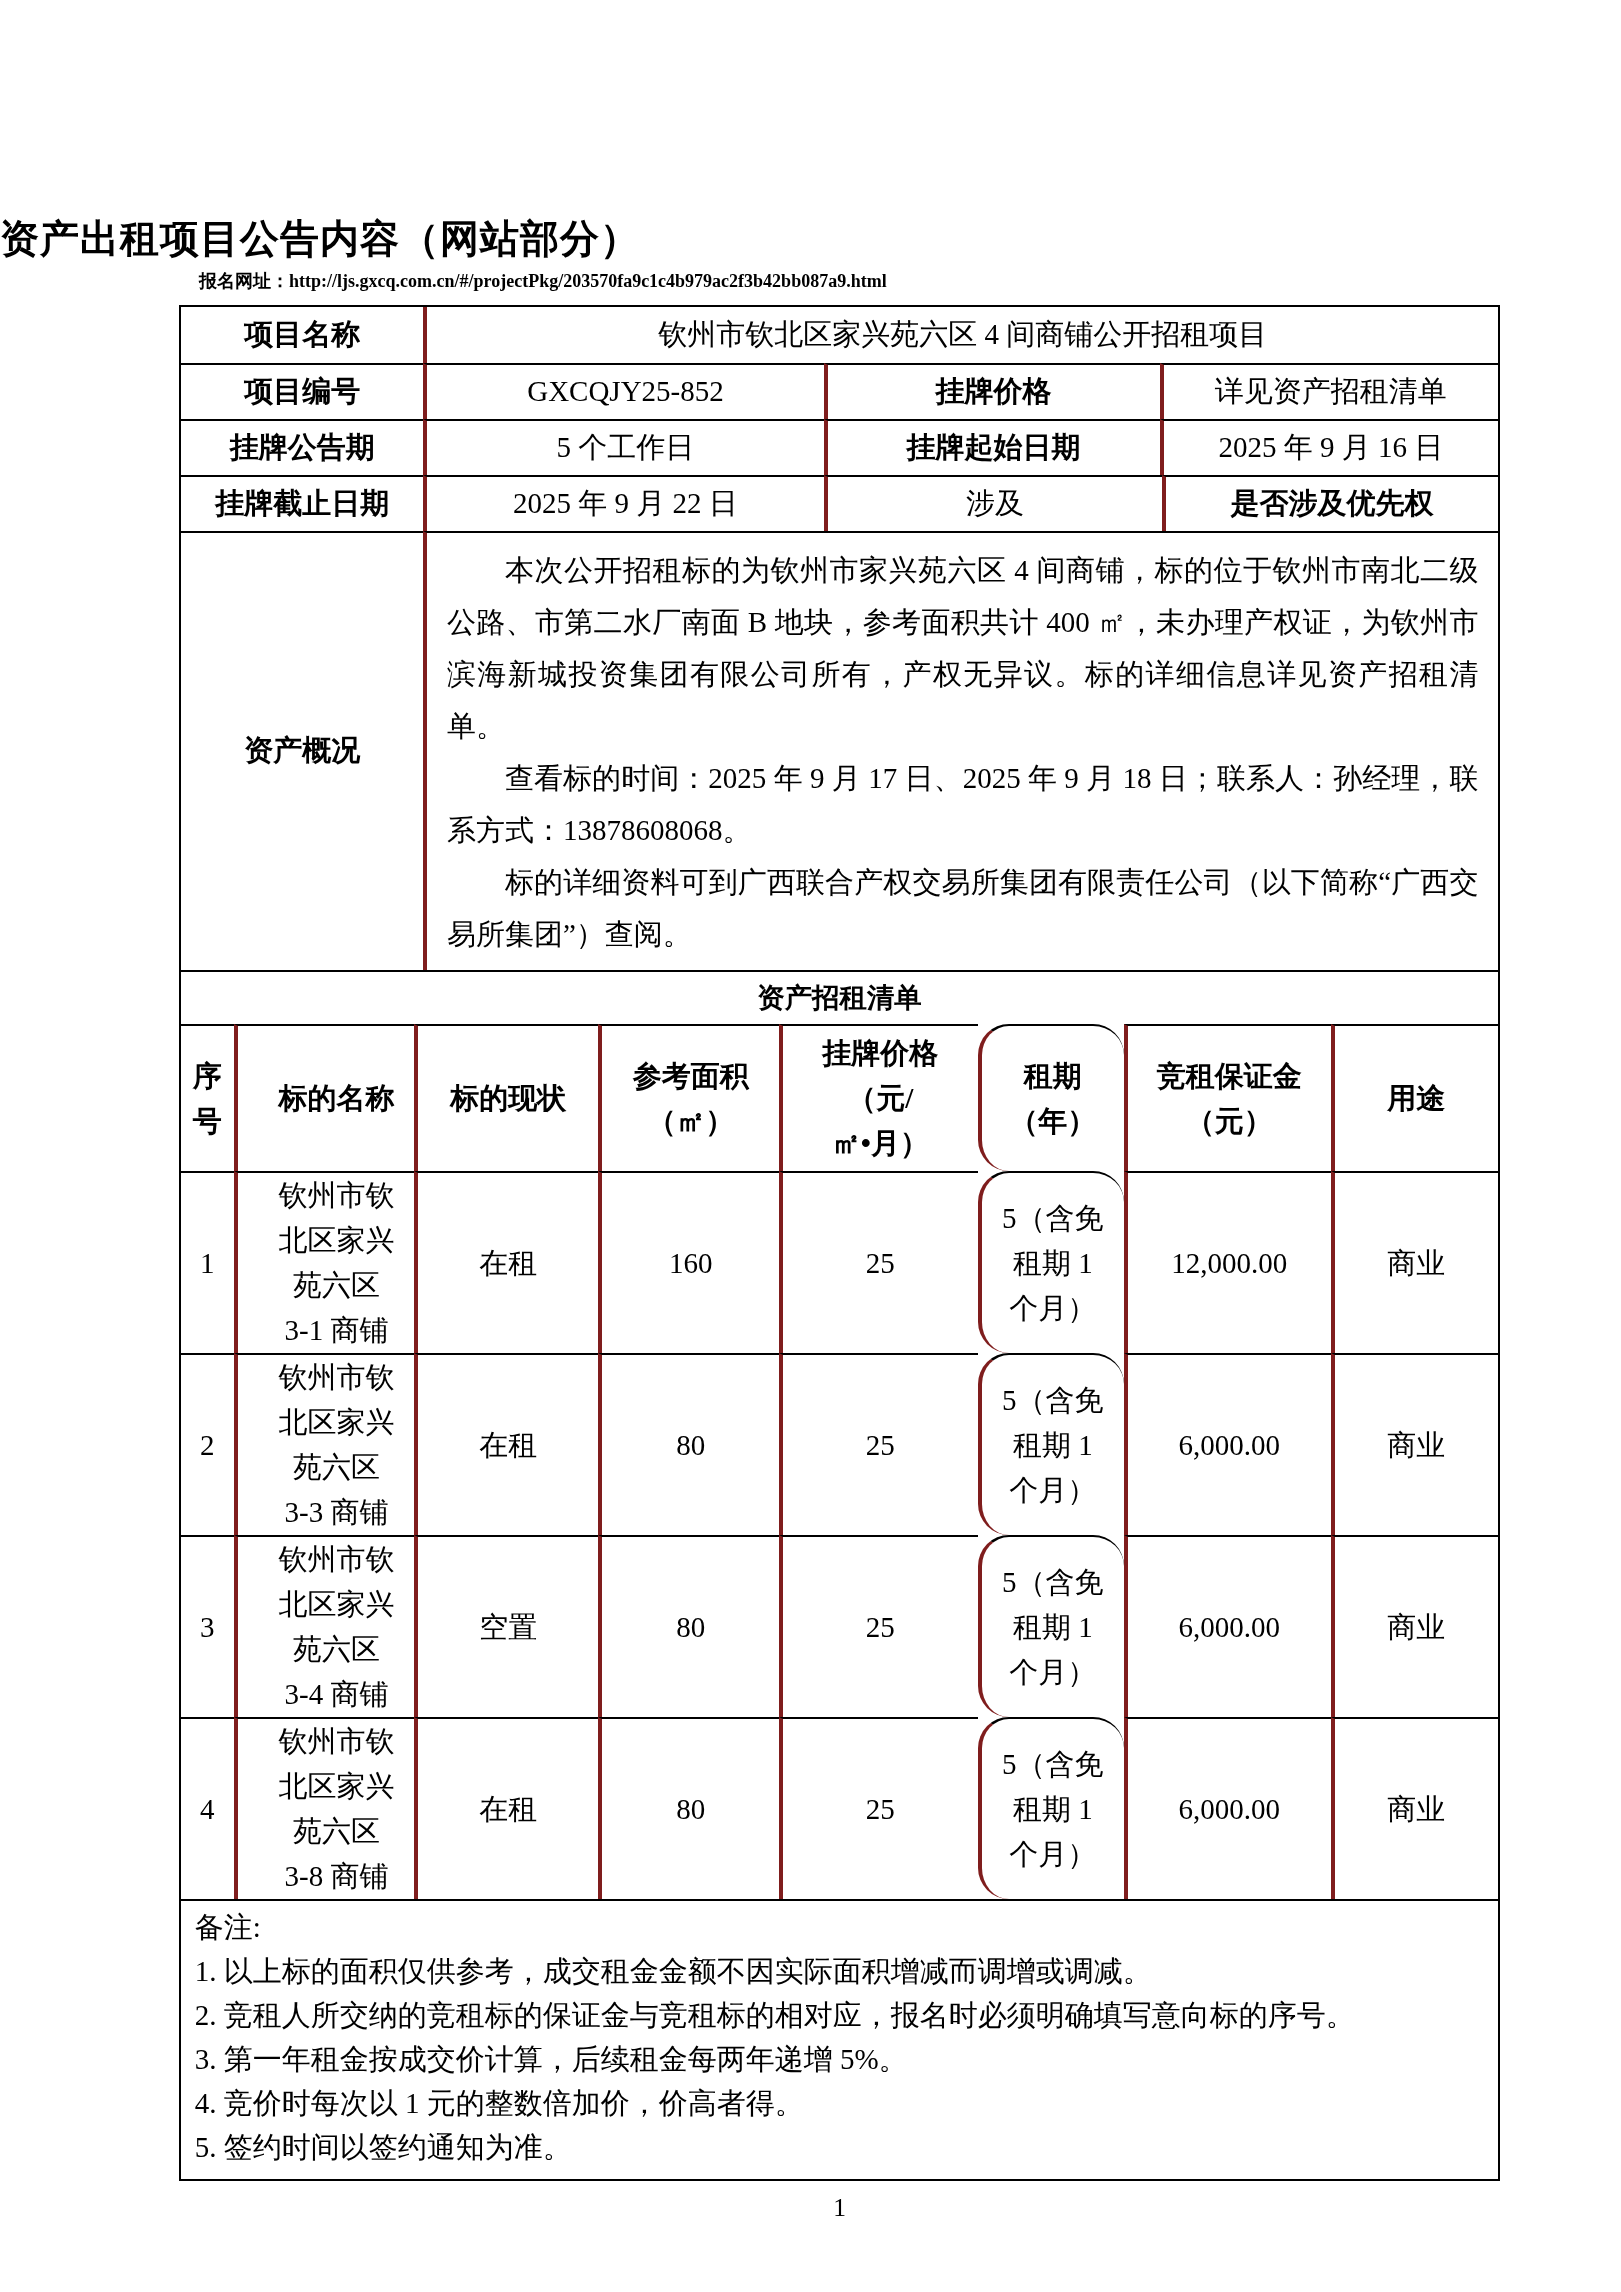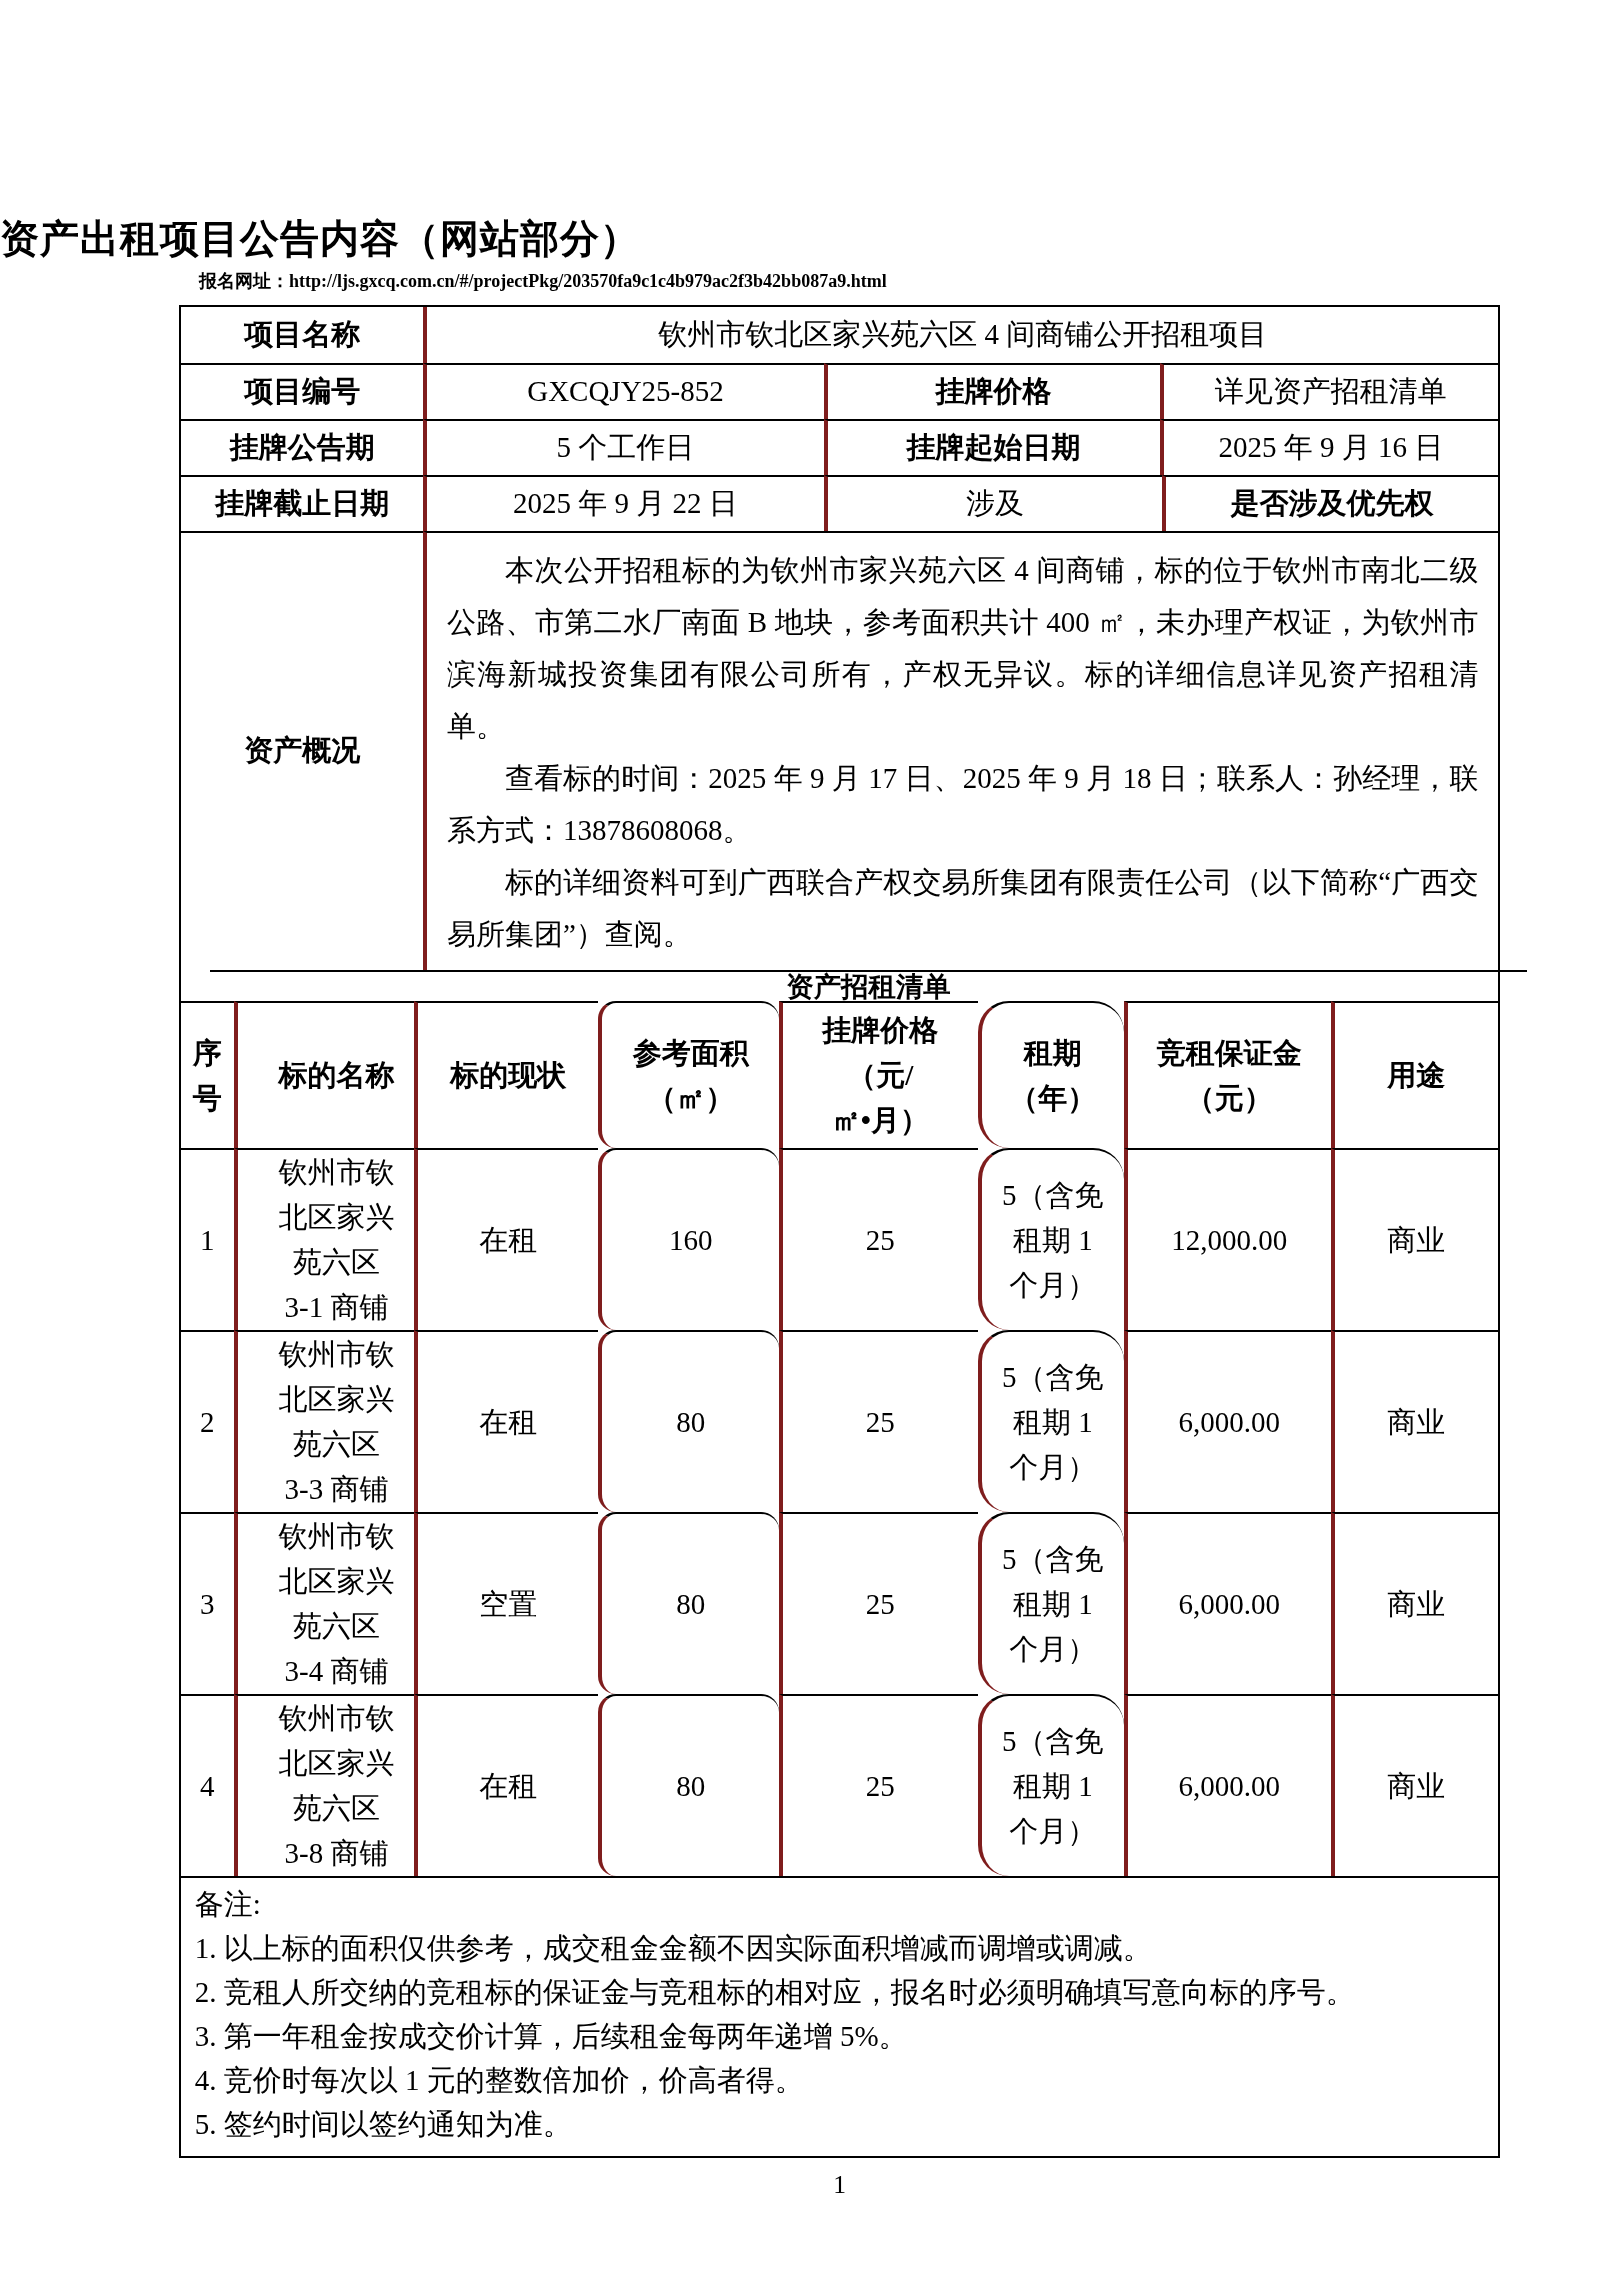--- a/index.html
+++ b/index.html
@@ -66,28 +66,28 @@
     text-align: justify;
     padding: 11.8px 19.6px 9.8px 19.6px;
   }
   .overview-text p {
     text-indent: 2em;
     line-height: 52px;
     text-align: justify;
   }
 
   
-  .section-row { height: 31px; margin-left: 29px; }
+  .section-row { height: 54px; }
   .section-row .cell { font-weight: bold; font-size: 27.4px; padding: 0; }
 
   
   .c1 { width: 4.0%; }
   .c2 { width: 13.7%; padding-left: 27px; }
   .c3 { width: 14.0%; }
-  .c4 { width: 13.7%; border-radius: 18px; }
+  .c4 { width: 13.7%; }
   .c5 { width: 15.1%; }
   .c6 { width: 11.1%; border-radius: 31px; }
   .c7 { width: 15.7%; }
   .c8 { flex: 1; }
 
   .hdr-row { height: 147px; }
   .hdr-row .cell { font-weight: bold; line-height: 45px; }
   .data-row { height: 182px; }
   .data-row .cell { line-height: 45px; }
   .pre { white-space: pre-line; }

